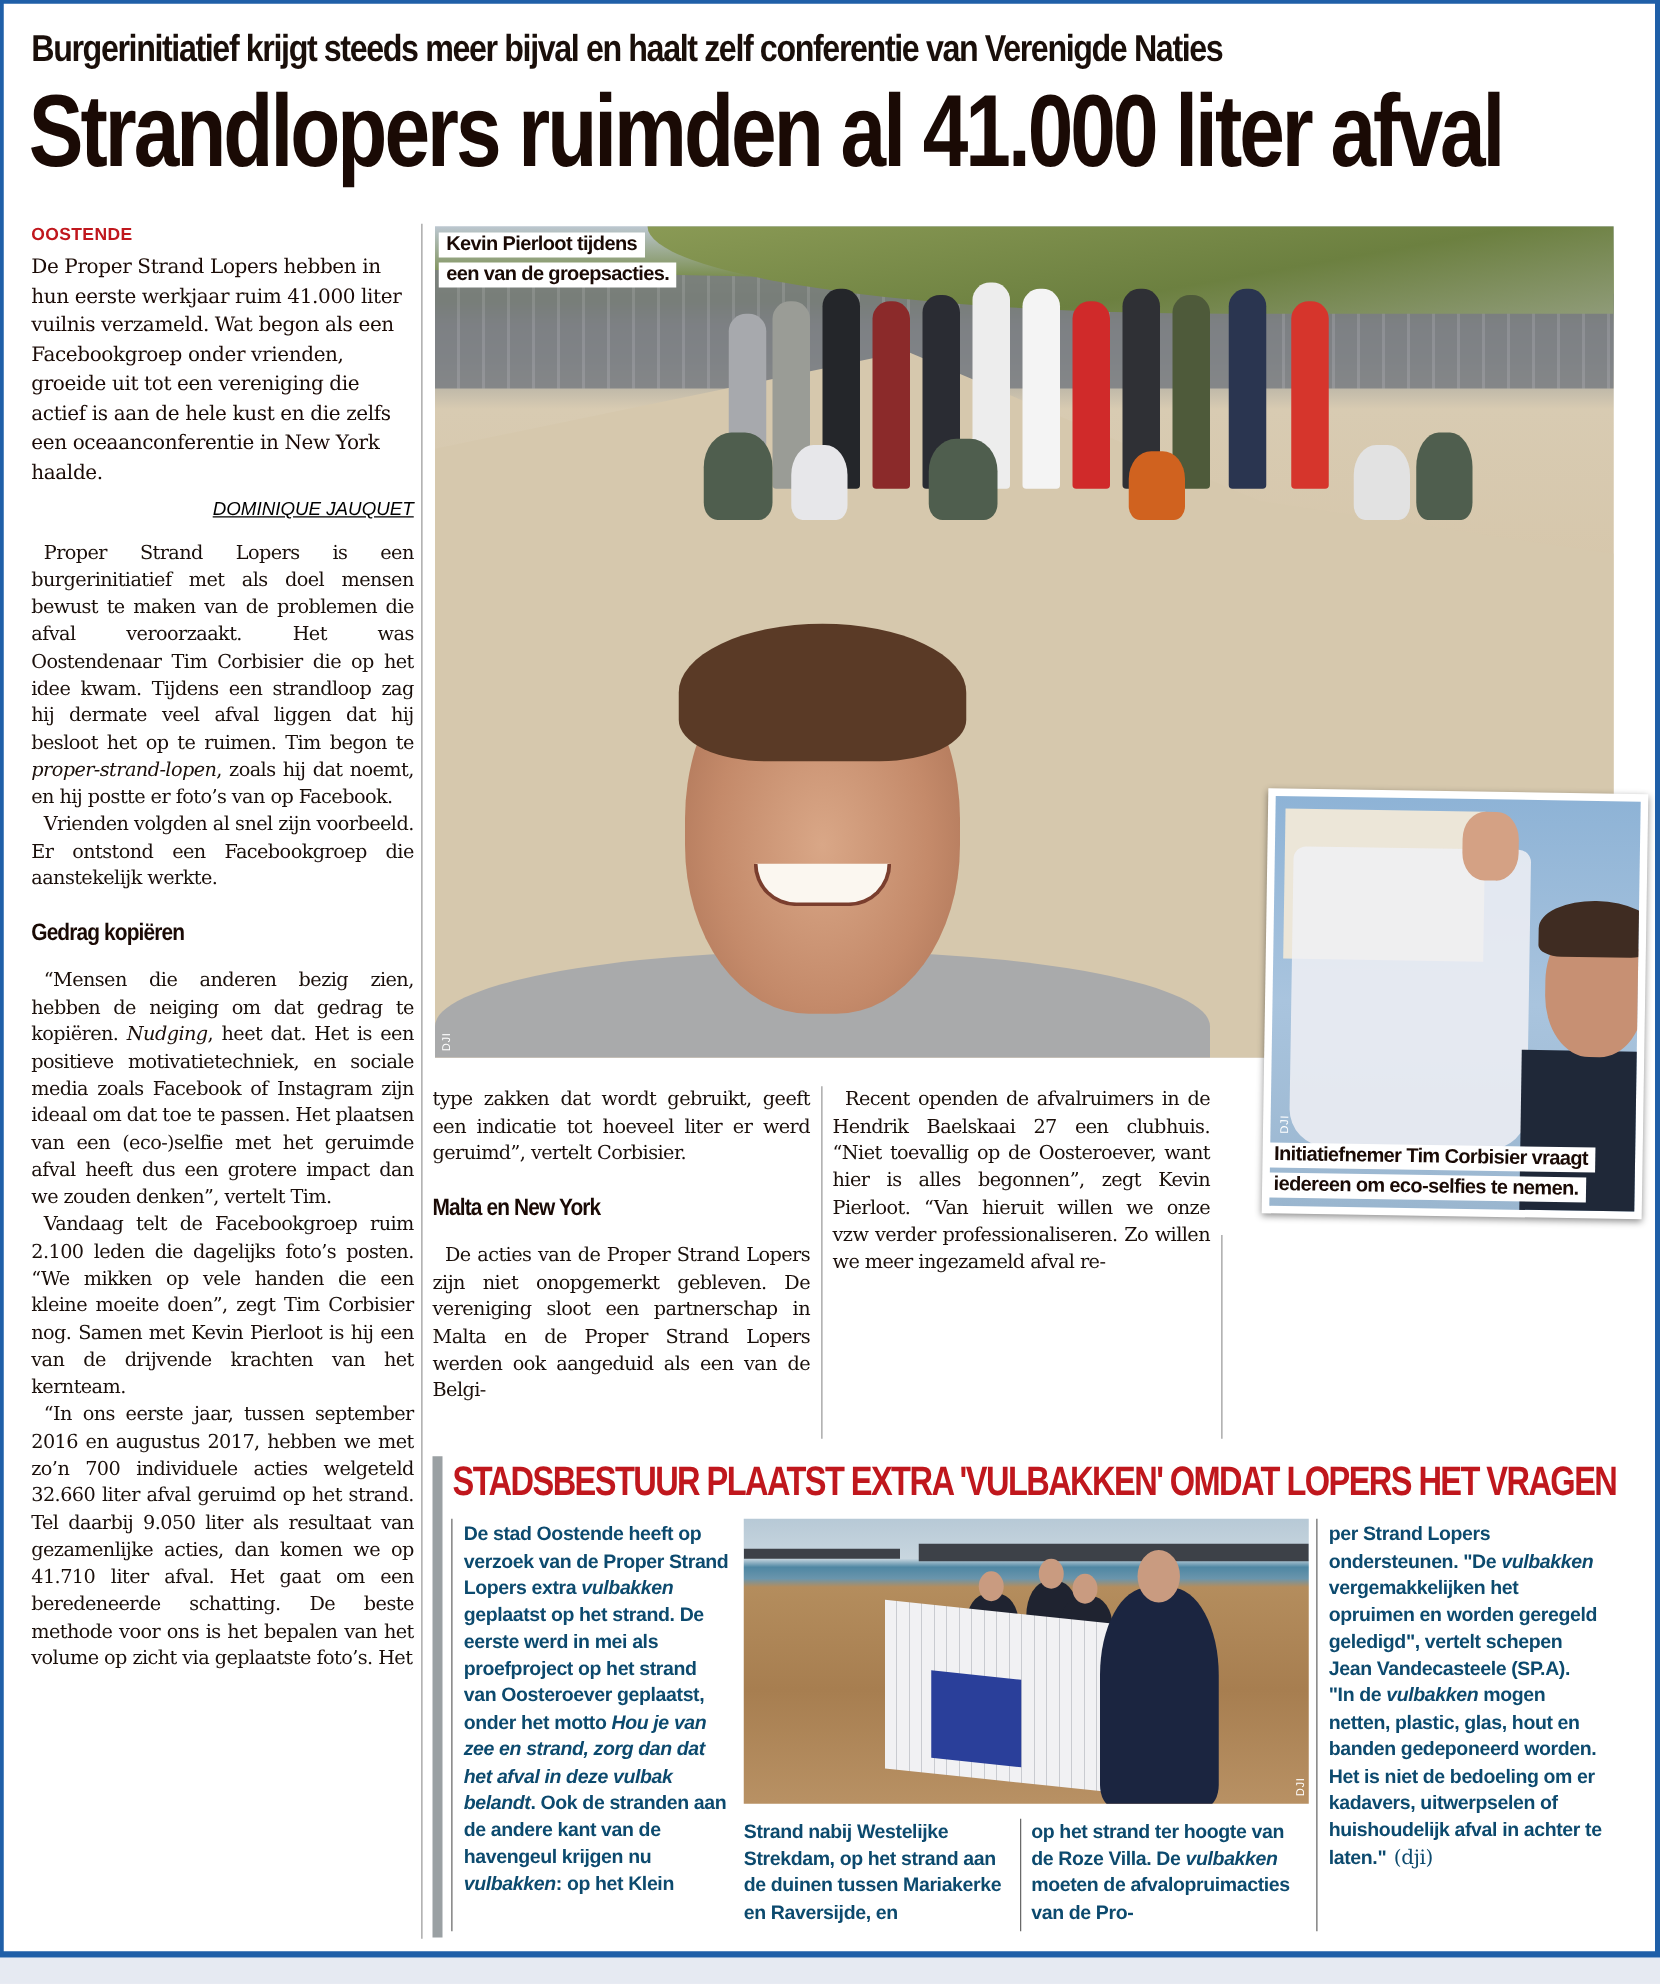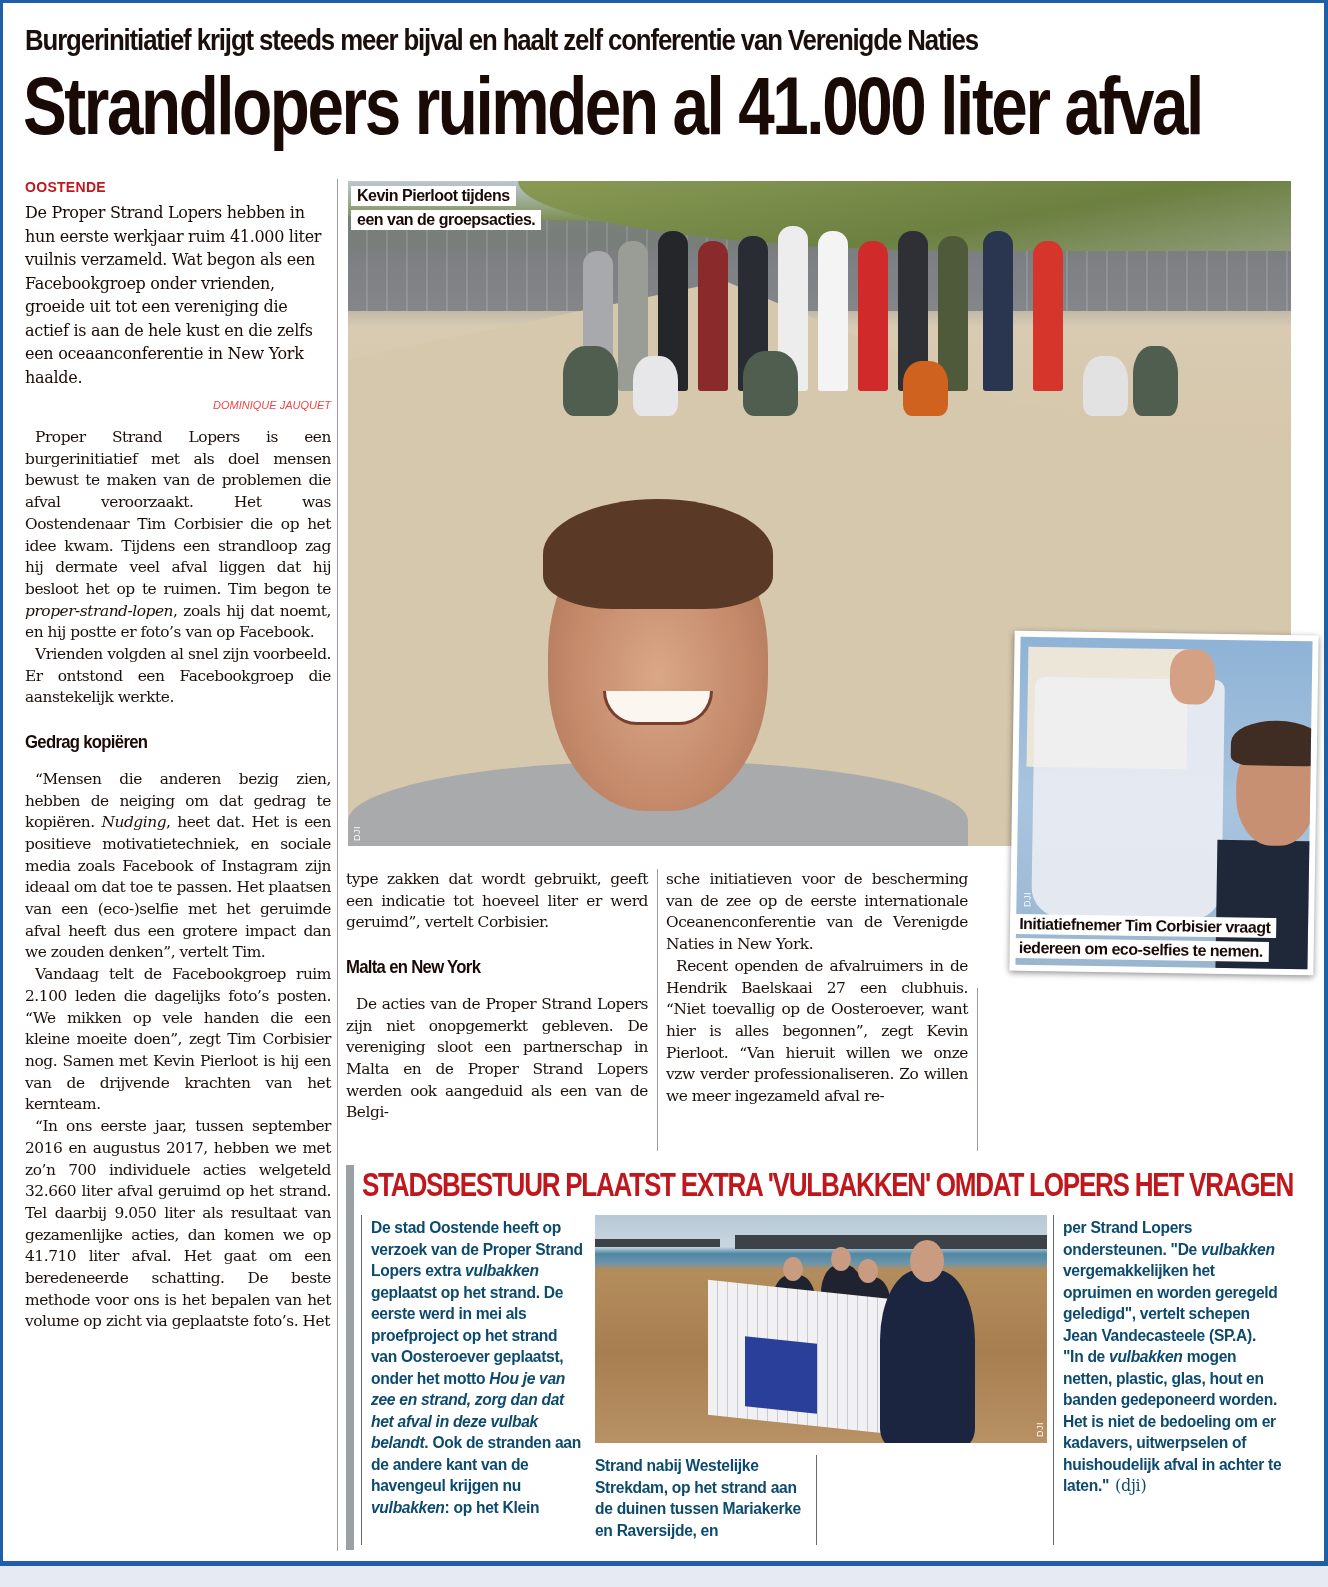--- a/index.html
+++ b/index.html
@@ -33,22 +33,22 @@
   .col-left { position: absolute; left: 22px; top: 176px; width: 306px; }
   .dateline {
     font-family: "Liberation Sans", sans-serif; font-weight: 700; font-size: 14px;
     color: #c0171d; letter-spacing: 0.3px; margin-bottom: 6px;
   }
   .lead {
     font-family: "DejaVu Serif", serif; font-weight: 400; font-size: 16px;
     line-height: 23.5px; color: #1a0a05; text-align: left; letter-spacing: -0.3px;
   }
   .byline {
-    font-family: "Liberation Sans", sans-serif; font-style: italic; font-size: 11px;
-    text-align: right; margin-top: 10px; margin-bottom: 16px; color: #ef4444;
+    font-family: "Liberation Sans", sans-serif; font-style: italic; font-size: 15px;
+    text-align: right; margin-top: 10px; margin-bottom: 16px; color: #000000; text-decoration: underline;
   }
   .body-text {
     font-family: "DejaVu Serif", serif; font-size: 15.4px; line-height: 21.7px;
     text-align: justify; letter-spacing: -0.45px; color: #1a0f0a;
   }
   .body-text p { text-indent: 10px; }
   .subhead {
     font-family: "Liberation Sans", sans-serif; font-weight: 700; font-size: 19px;
     letter-spacing: -0.8px; transform: scaleX(0.88); transform-origin: left top;
     margin: 22px 0 16px 0; color: #1a0a05;
@@ -210,21 +210,20 @@
     <div class="caption-line">iedereen om eco-selfies te nemen.</div>
   </div>
 
   <div class="col-mid1 body-text">
     <p style="text-indent:0">type zakken dat wordt gebruikt, geeft een indicatie tot hoeveel liter er werd geruimd”, vertelt Corbisier.</p>
     <div class="subhead">Malta en New York</div>
     <p>De acties van de Proper Strand Lopers zijn niet onopgemerkt gebleven. De vereniging sloot een partnerschap in Malta en de Proper Strand Lopers werden ook aangeduid als een van de Belgi-</p>
   </div>
   <div class="vrule" style="left:654px; top:866px; height:282px;"></div>
   <div class="col-mid2 body-text">
-    <p style="text-indent:0">sche initiatieven voor de bescherming van de zee op de eerste internationale Oceanenconferentie van de Verenigde Naties in New York.</p>
     <p>Recent openden de afvalruimers in de Hendrik Baelskaai 27 een clubhuis. “Niet toevallig op de Oosteroever, want hier is alles begonnen”, zegt Kevin Pierloot. “Van hieruit willen we onze vzw verder professionaliseren. Zo willen we meer ingezameld afval re-</p>
   </div>
   <div class="vrule" style="left:974px; top:985px; height:163px;"></div>
 
   <div class="box-title">
     <div class="bar"></div>
     <div class="title">STADSBESTUUR PLAATST EXTRA 'VULBAKKEN' OMDAT LOPERS HET VRAGEN</div>
   </div>
 
   <div class="vline" style="left:358px; top:1212px; height:330px;"></div>
@@ -243,19 +242,22 @@
     <div class="head" style="left:263px;top:44px;width:20px;height:24px;"></div>
     <div class="bin"></div>
     <div class="sign"></div>
     <div class="man" style="left:285px;top:55px;width:95px;height:175px;background:#1b2540;"></div>
     <div class="head" style="left:315px;top:25px;width:34px;height:42px;"></div>
     <div class="photo-credit" style="left:440px; top:222px;">DJI</div>
   </div>
 
   <div class="box-col" style="left:592px; top:1452px; width:212px;">Strand nabij Westelijke Strekdam, op het strand aan de duinen tussen Mariakerke en Raversijde, en</div>
   <div class="vline" style="left:813px; top:1452px; height:90px;"></div>
+  <div class="box-col" style="left:822px; top:1452px; width:220px;">
+    <span>op het strand ter hoogte van de Roze Villa. De </span><i>vulbakken</i><span> moeten de afvalopruimacties van de Pro-</span>
+  </div>
   <div class="vline" style="left:1050px; top:1212px; height:330px;"></div>
   <div class="box-col" style="left:1060px; top:1214px; width:222px;">
     <span>per Strand Lopers ondersteunen. "De </span><i>vulbakken</i><span> vergemakkelijken het opruimen en worden geregeld geledigd", vertelt schepen Jean Vandecasteele (SP.A).</span><br>
     <span>"In de </span><i>vulbakken</i><span> mogen netten, plastic, glas, hout en banden gedeponeerd worden. Het is niet de bedoeling om er kadavers, uitwerpselen of huishoudelijk afval in achter te laten."</span><span class="dji">(dji)</span>
   </div>
 
 </div>
 
 </body></html>

